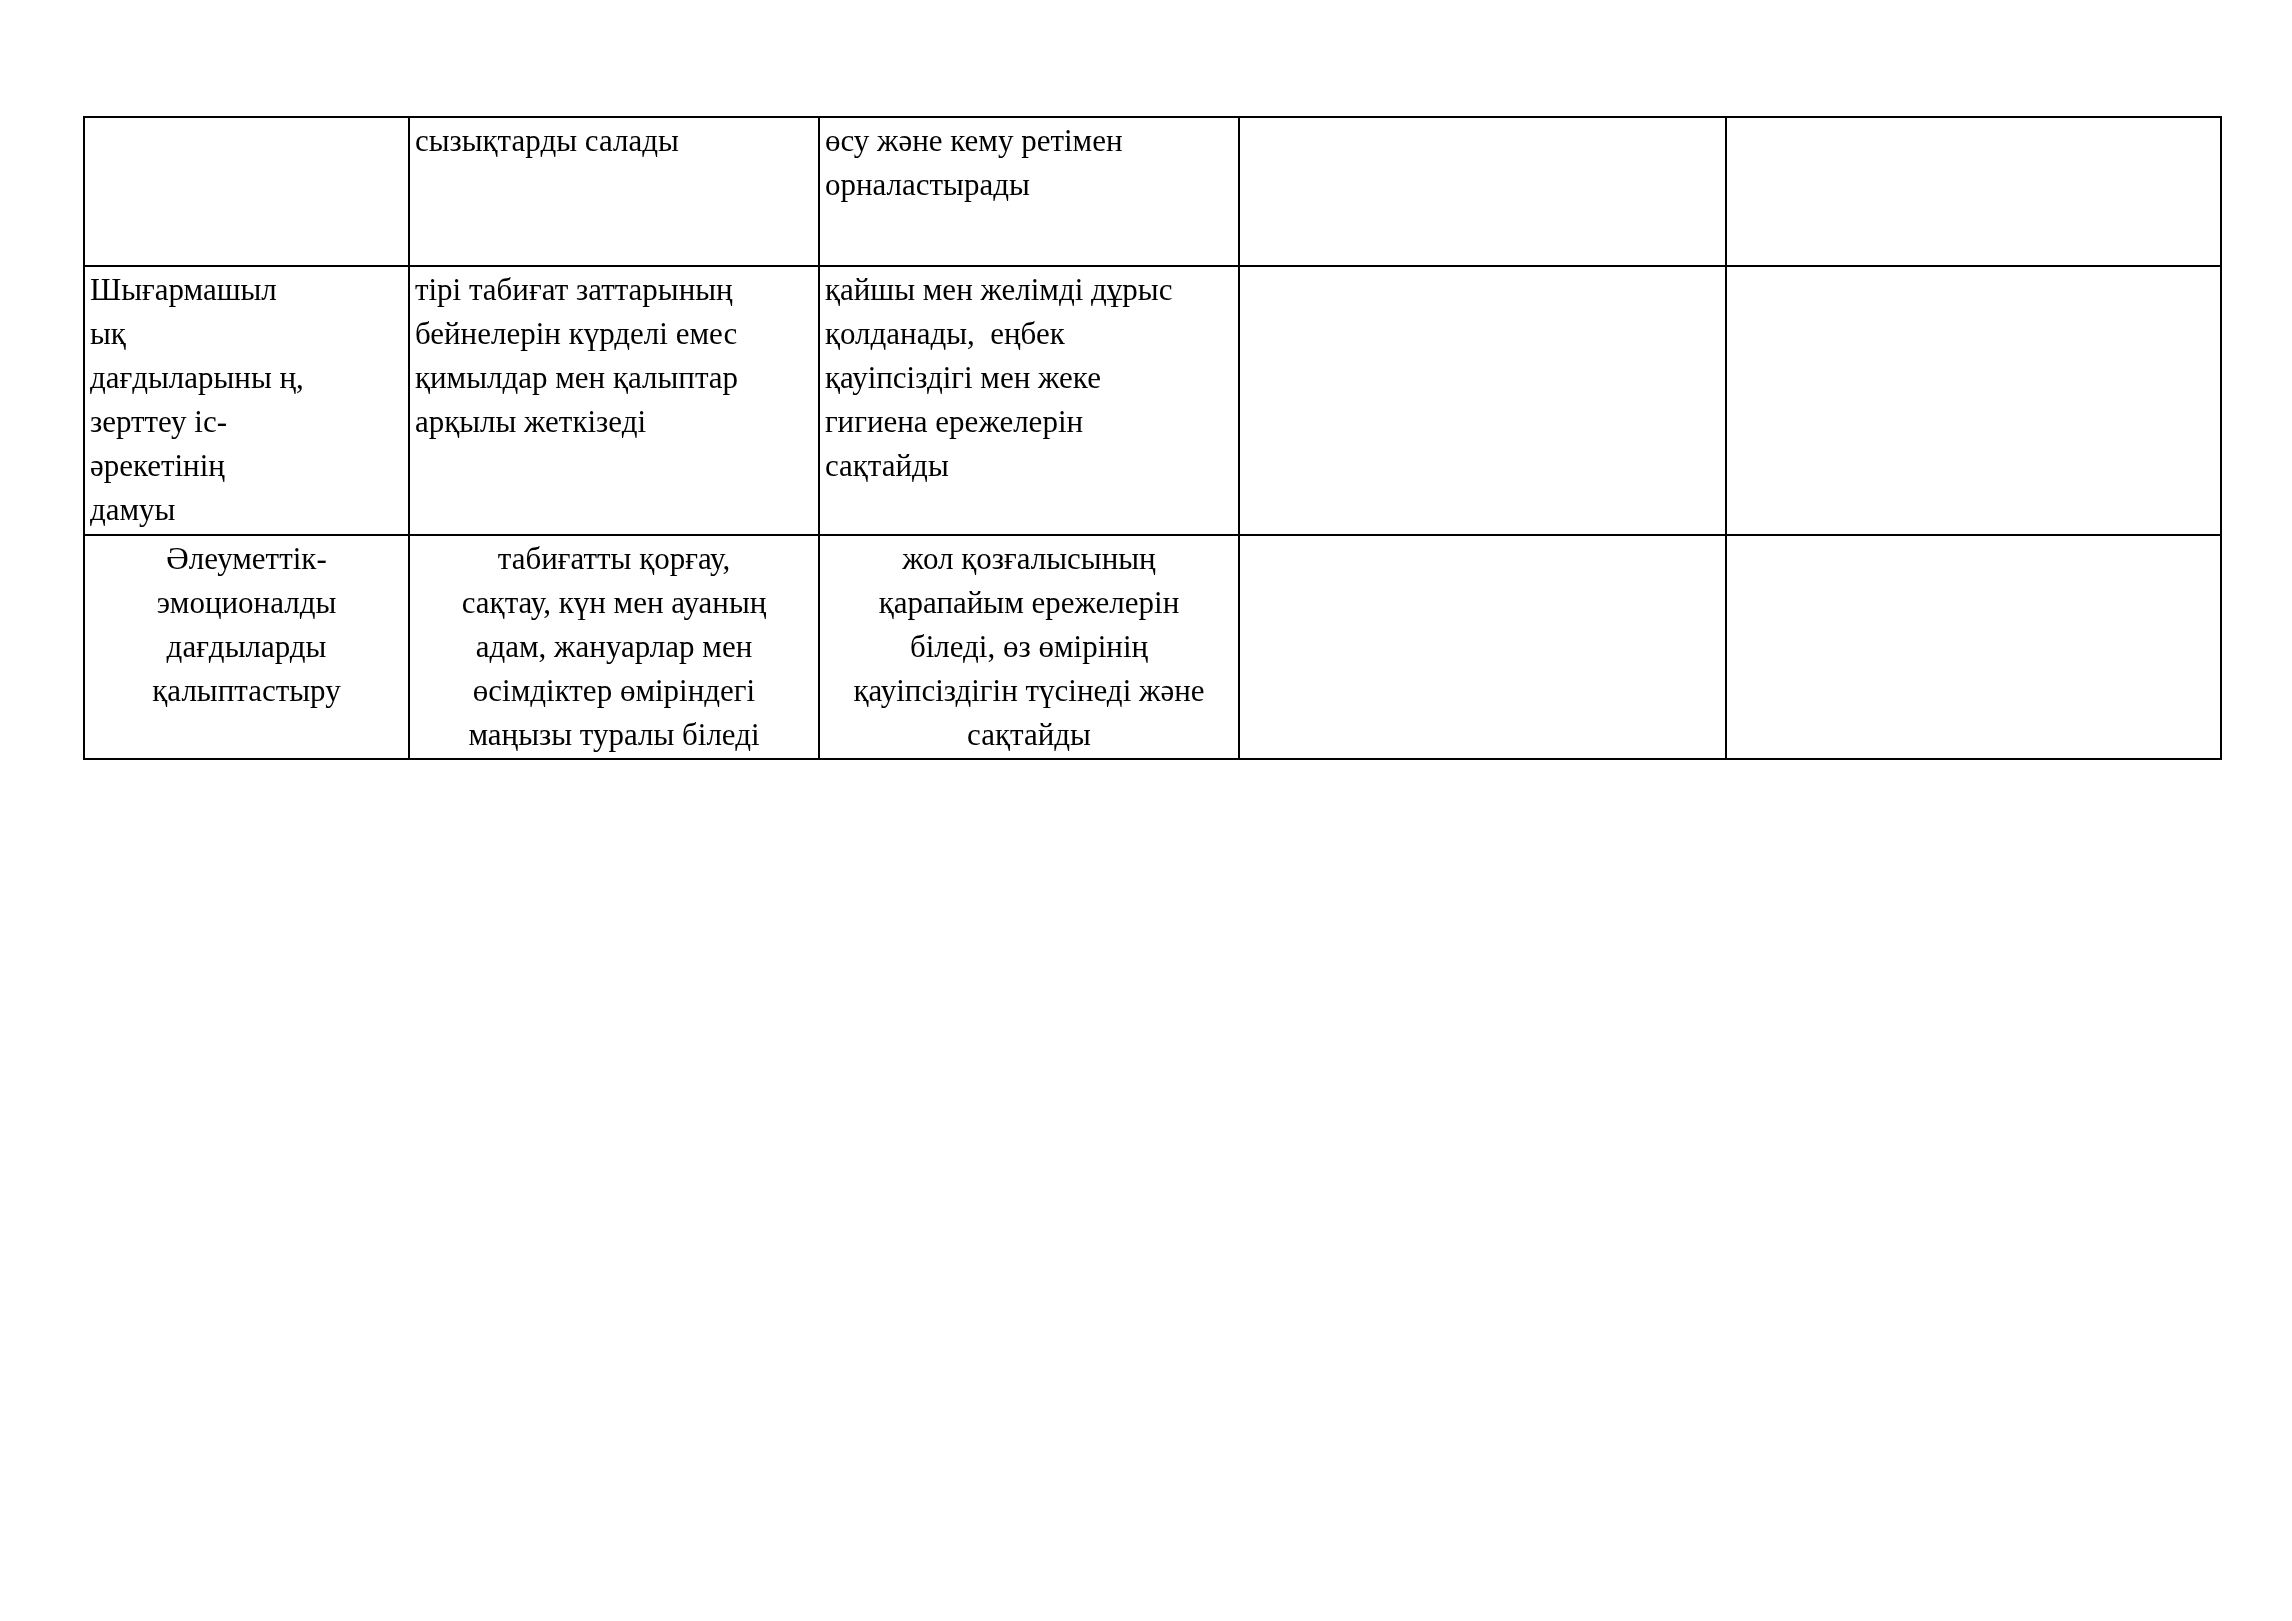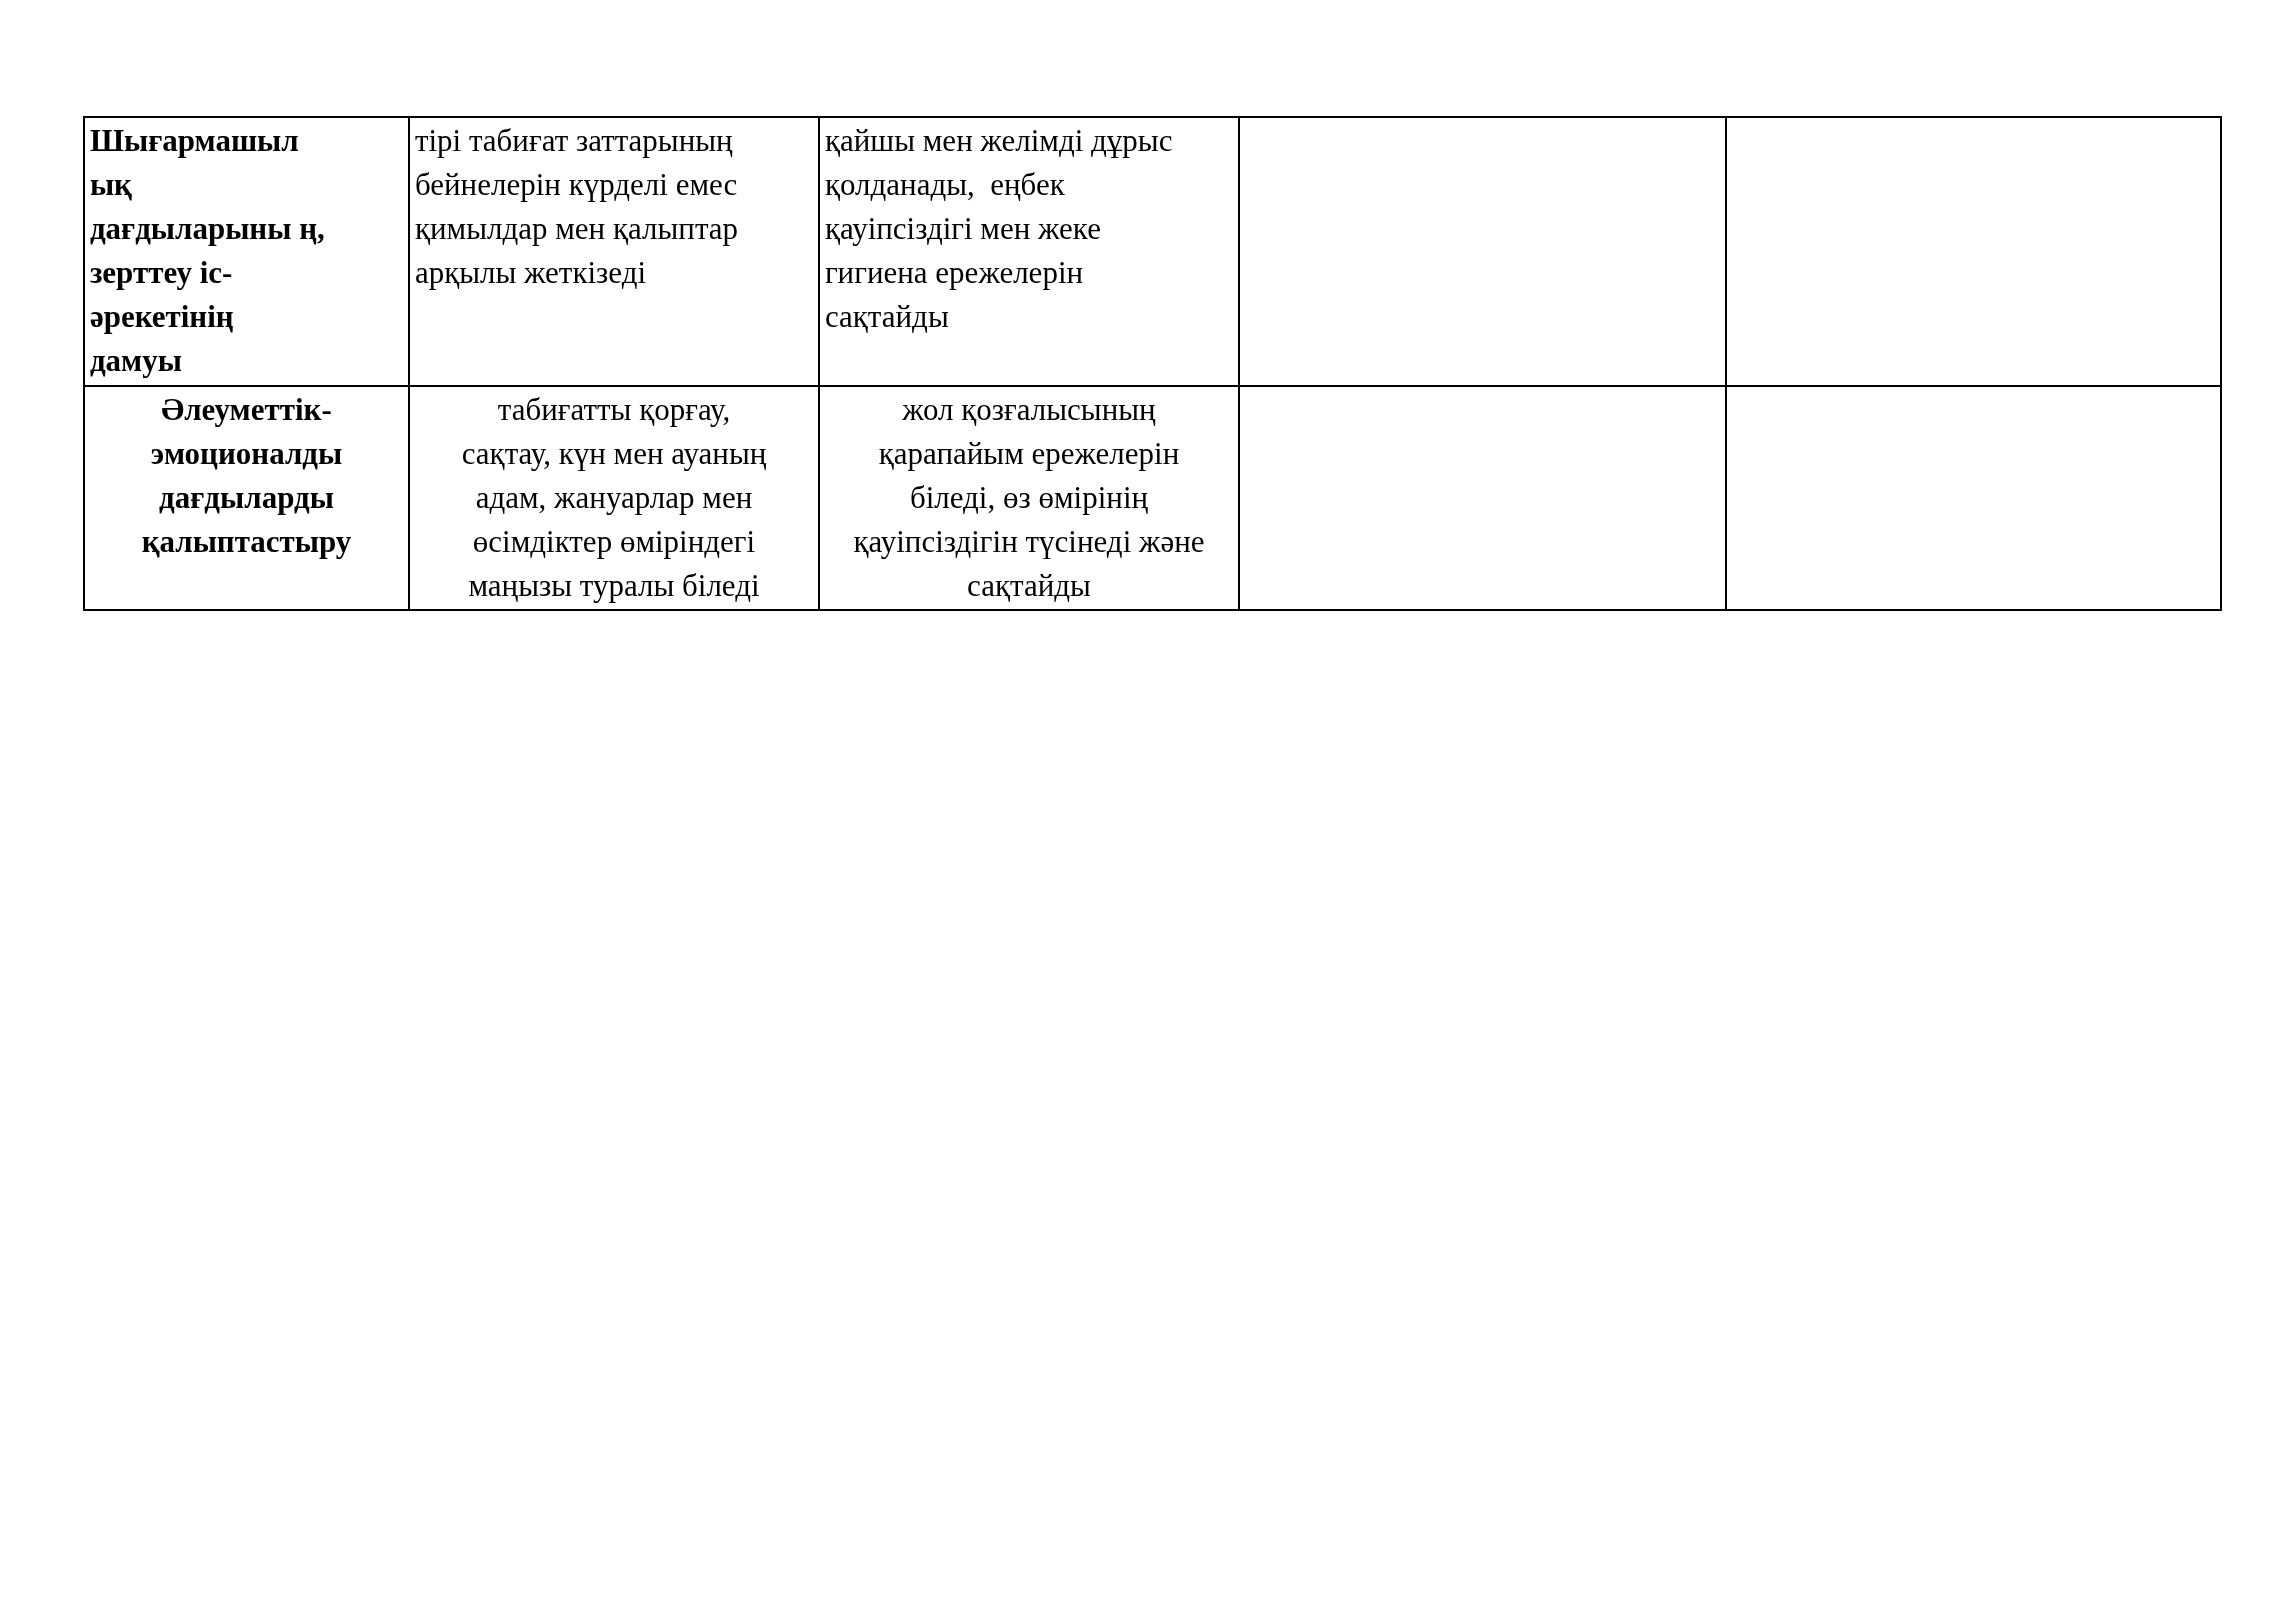--- a/index.html
+++ b/index.html
@@ -28,21 +28,21 @@
     border: 2px solid #000000;
     vertical-align: top;
     padding: 1px 4.9px;
     font-size: 31px;
     line-height: 44px;
     white-space: pre-wrap;
     word-wrap: break-word;
     overflow: hidden;
   }
   table.doc-table td.head {
-    font-weight: bold;
+    font-weight: normal;
   }
   tr.r0 td { height: 145px; }
   tr.r1 td { height: 265px; }
   tr.r2 td { height: 218px; text-align: center; }
   col.c0 { width: 325px; }
   col.c1 { width: 410px; }
   col.c2 { width: 420px; }
   col.c3 { width: 487px; }
   col.c4 { width: 495px; }
 </style>
@@ -52,20 +52,28 @@
 <div class="page">
   <table class="doc-table">
     <colgroup>
       <col class="c0">
         <col class="c1">
         <col class="c2">
         <col class="c3">
         <col class="c4">
     </colgroup>
     <tbody>
+      <tr class="r0">
+        <td class="head"></td>
+        <td>сызықтарды салады</td>
+        <td>өсу және кему ретімен
+орналастырады</td>
+        <td></td>
+        <td></td>
+      </tr>
       <tr class="r1">
         <td class="head">Шығармашыл
 ық
 дағдыларыны ң,
 зерттеу іс-
 әрекетінің
 дамуы</td>
         <td>тірі табиғат заттарының
 бейнелерін күрделі емес
 қимылдар мен қалыптар

